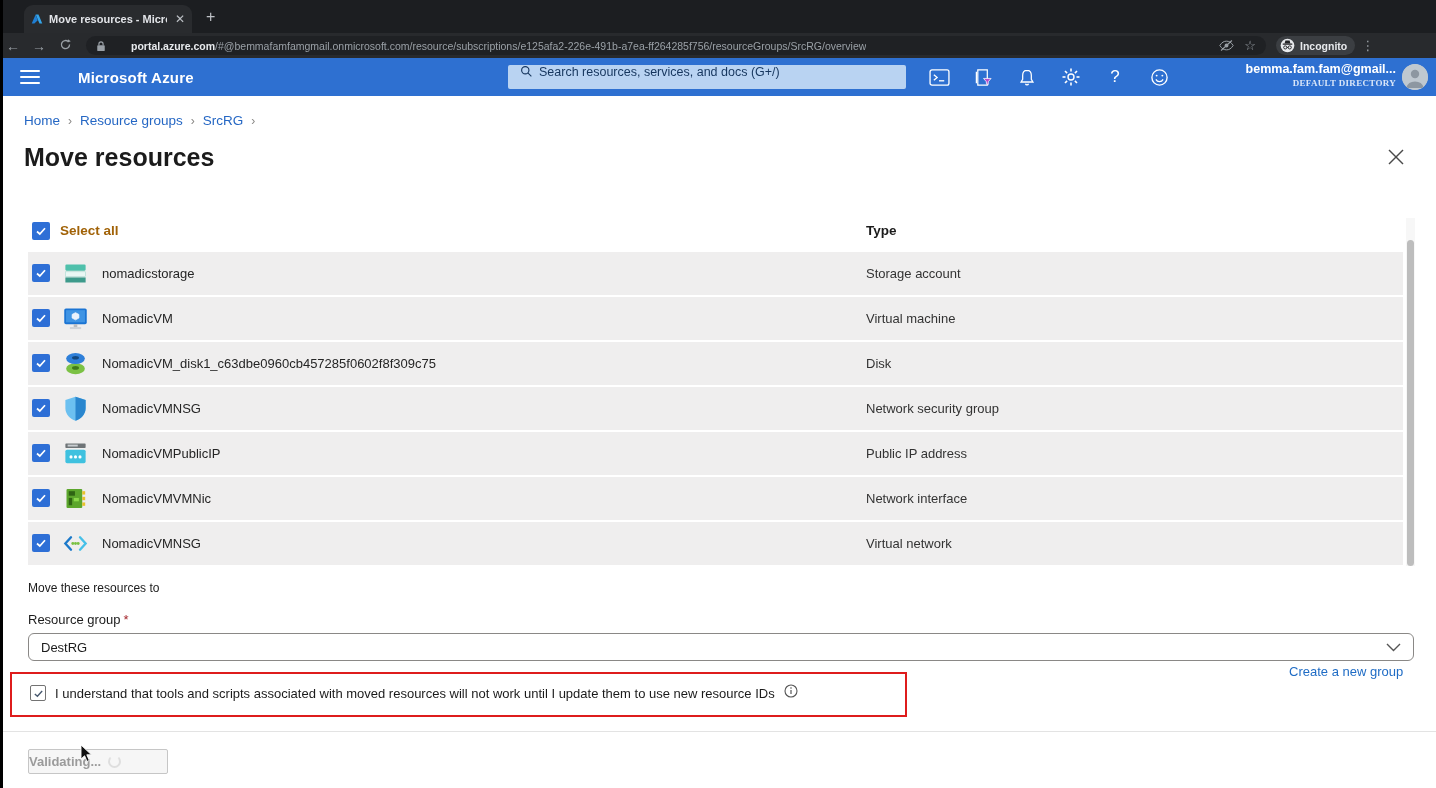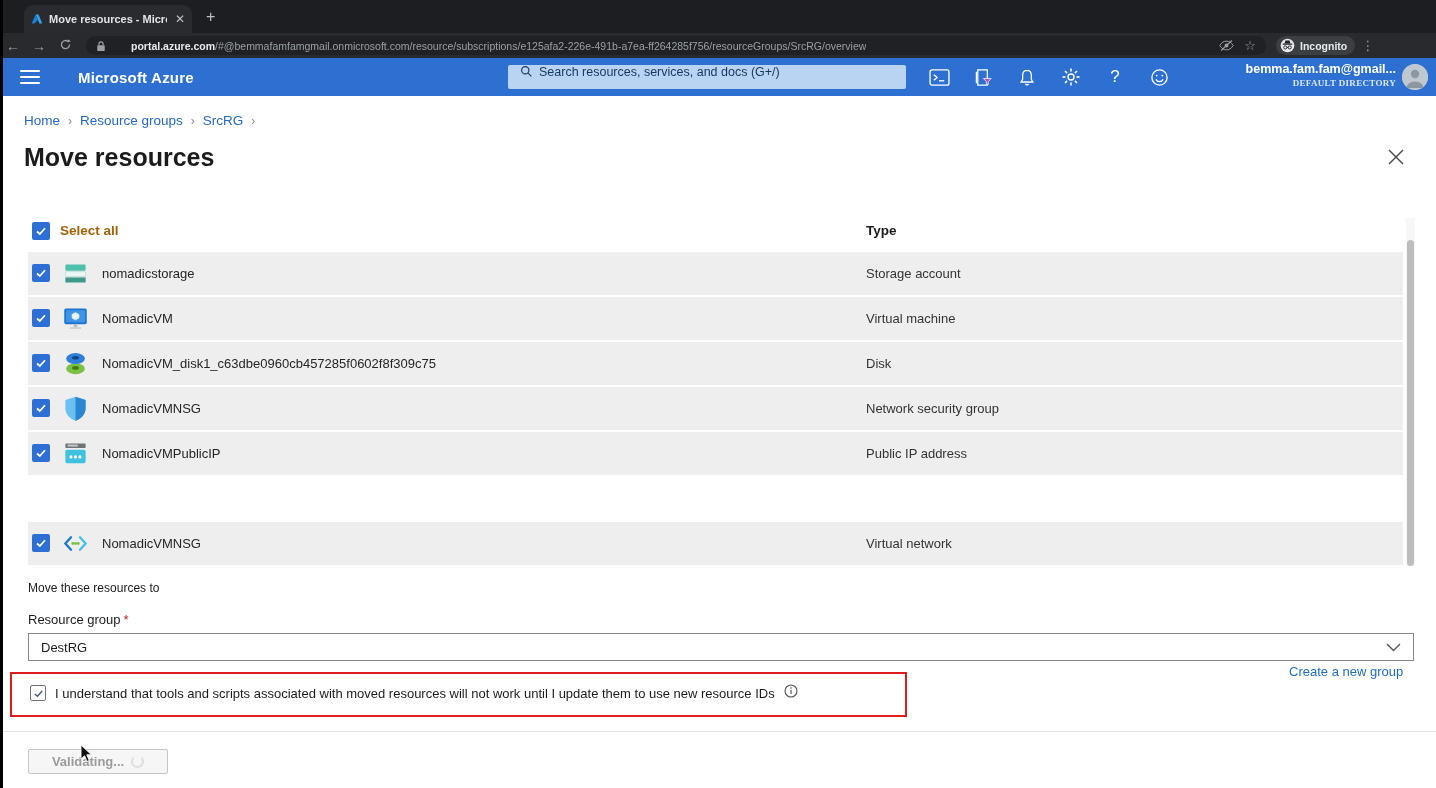--- a/index.html
+++ b/index.html
@@ -59,33 +59,33 @@
   .ricon { position: absolute; left: 34px; top: 8px; width: 27px; height: 27px; }
   .rname { position: absolute; left: 74px; top: 14px; font-size: 13px; color: #252525; }
   .rtype { position: absolute; left: 838px; top: 14px; font-size: 13px; color: #333; }
   .vscroll { position: absolute; left: 1406px; top: 218px; width: 9px; height: 348px; background: #f7f7f7; }
   .vthumb { position: absolute; left: 1px; top: 22px; width: 7px; height: 326px; background: #bdbdbd; border-radius: 4px; }
 
   
   .move-heading { position: absolute; left: 28px; top: 581px; font-size: 12px; color: #1b1b1b; }
   .rg-label { position: absolute; left: 28px; top: 612px; font-size: 13px; color: #1b1b1b; }
   .req { color: #a4262c; margin-left: 3px; }
-  .dropdown { position: absolute; left: 28px; top: 633px; width: 1386px; height: 28px; border: 1px solid #8a8886; border-radius: 0;
+  .dropdown { position: absolute; left: 28px; top: 633px; width: 1386px; height: 28px; border: 1px solid #8a8886; border-radius: 6px;
               background: #fff; display: flex; align-items: center; padding: 0 12px; }
   .dd-value { font-size: 13px; color: #1b1b1b; }
   .dd-chev { margin-left: auto; }
   .create-link { position: absolute; left: 1289px; top: 664px; font-size: 13px; color: #1f6cc5; cursor: pointer; }
   .redbox { position: absolute; left: 10px; top: 672px; width: 897px; height: 45px; border: 2px solid #de1c1c; }
   .ackrow { position: absolute; left: 30px; top: 684px; display: flex; align-items: center; gap: 9px; }
   .ackcb { width: 16px; height: 16px; border: 1px solid #737373; border-radius: 2px; background: #fff;
            display: flex; align-items: center; justify-content: center; }
   .acktext { font-size: 13px; color: #1b1b1b; white-space: nowrap; }
   .footer-div { position: absolute; left: 0; top: 731px; width: 1436px; height: 1px; background: #e3e3e3; }
   .validate-btn { position: absolute; left: 28px; top: 749px; width: 140px; height: 25px; background: #f6f6f6;
-                  border: 1px solid #c6c6c6; border-radius: 2px; display: flex; align-items: center; justify-content: center; gap: 7px; }
+                  border: 1px solid #c6c6c6; border-radius: 2px; display: flex; align-items: center; gap: 7px; }
   .validate-label { font-size: 13px; font-weight: bold; color: #9b9b9b; }
   .spinner { width: 13px; height: 13px; border: 2px solid #d9d9d9; border-top-color: transparent; border-radius: 50%;
              animation: spin 1.1s linear infinite; opacity: .8; }
   @keyframes spin { to { transform: rotate(360deg); } }
   .cursor { position: absolute; left: 80px; top: 744px; z-index: 60; }
   .left-edge { position: absolute; left: 0; top: 0; width: 3px; height: 788px; background: #000; z-index: 70; }
 </style>
 </head>
 <body>
 
@@ -310,20 +310,38 @@
           <rect x="5" y="4.1" width="9" height="1.7" fill="#c9cdd1"></rect>
           <rect x="3" y="8.6" width="18" height="12" rx="1.5" fill="#3fc1df"></rect>
           <circle cx="8" cy="15" r="1.4" fill="#fff"></circle>
           <circle cx="12" cy="15" r="1.4" fill="#fff"></circle>
           <circle cx="16" cy="15" r="1.4" fill="#fff"></circle>
         </svg></span>
     <span class="rname">NomadicVMPublicIP</span>
     <span class="rtype">Public IP address</span>
   </div>
 
+  <div class="trow" style="top:477px">
+    <span class="cb">
+        <svg width="12" height="12" viewBox="0 0 12 12">
+          <path d="M2 6.5 L4.8 9 L10 3.2" stroke="#fff" stroke-width="1.7" fill="none"></path>
+        </svg>
+      </span>
+    <span class="ricon"><svg width="27" height="27" viewBox="0 0 24 24">
+          <rect x="4" y="3.5" width="14" height="17" rx="1" fill="#5ca62c"></rect>
+          <rect x="18" y="5.5" width="2.6" height="3" fill="#e8c12c"></rect>
+          <rect x="18" y="10.5" width="2.6" height="3" fill="#e8c12c"></rect>
+          <rect x="18" y="15.5" width="2.6" height="3" fill="#e8c12c"></rect>
+          <rect x="6" y="5.5" width="5.5" height="4" fill="#2f6414"></rect>
+          <rect x="6" y="11.5" width="3" height="6.5" fill="#2f6414"></rect>
+          <rect x="10.5" y="11.5" width="4.5" height="3" fill="#8ad84a"></rect>
+        </svg></span>
+    <span class="rname">NomadicVMVMNic</span>
+    <span class="rtype">Network interface</span>
+  </div>
 
   <div class="trow" style="top:522px">
     <span class="cb">
         <svg width="12" height="12" viewBox="0 0 12 12">
           <path d="M2 6.5 L4.8 9 L10 3.2" stroke="#fff" stroke-width="1.7" fill="none"></path>
         </svg>
       </span>
     <span class="ricon"><svg width="27" height="27" viewBox="0 0 24 24">
           <path d="M8 6.5 L3 12 L8 17.5" stroke="#1c79ca" stroke-width="2.1" fill="none" stroke-linecap="round"></path>
           <path d="M16 6.5 L21 12 L16 17.5" stroke="#46c0e8" stroke-width="2.1" fill="none" stroke-linecap="round"></path>

